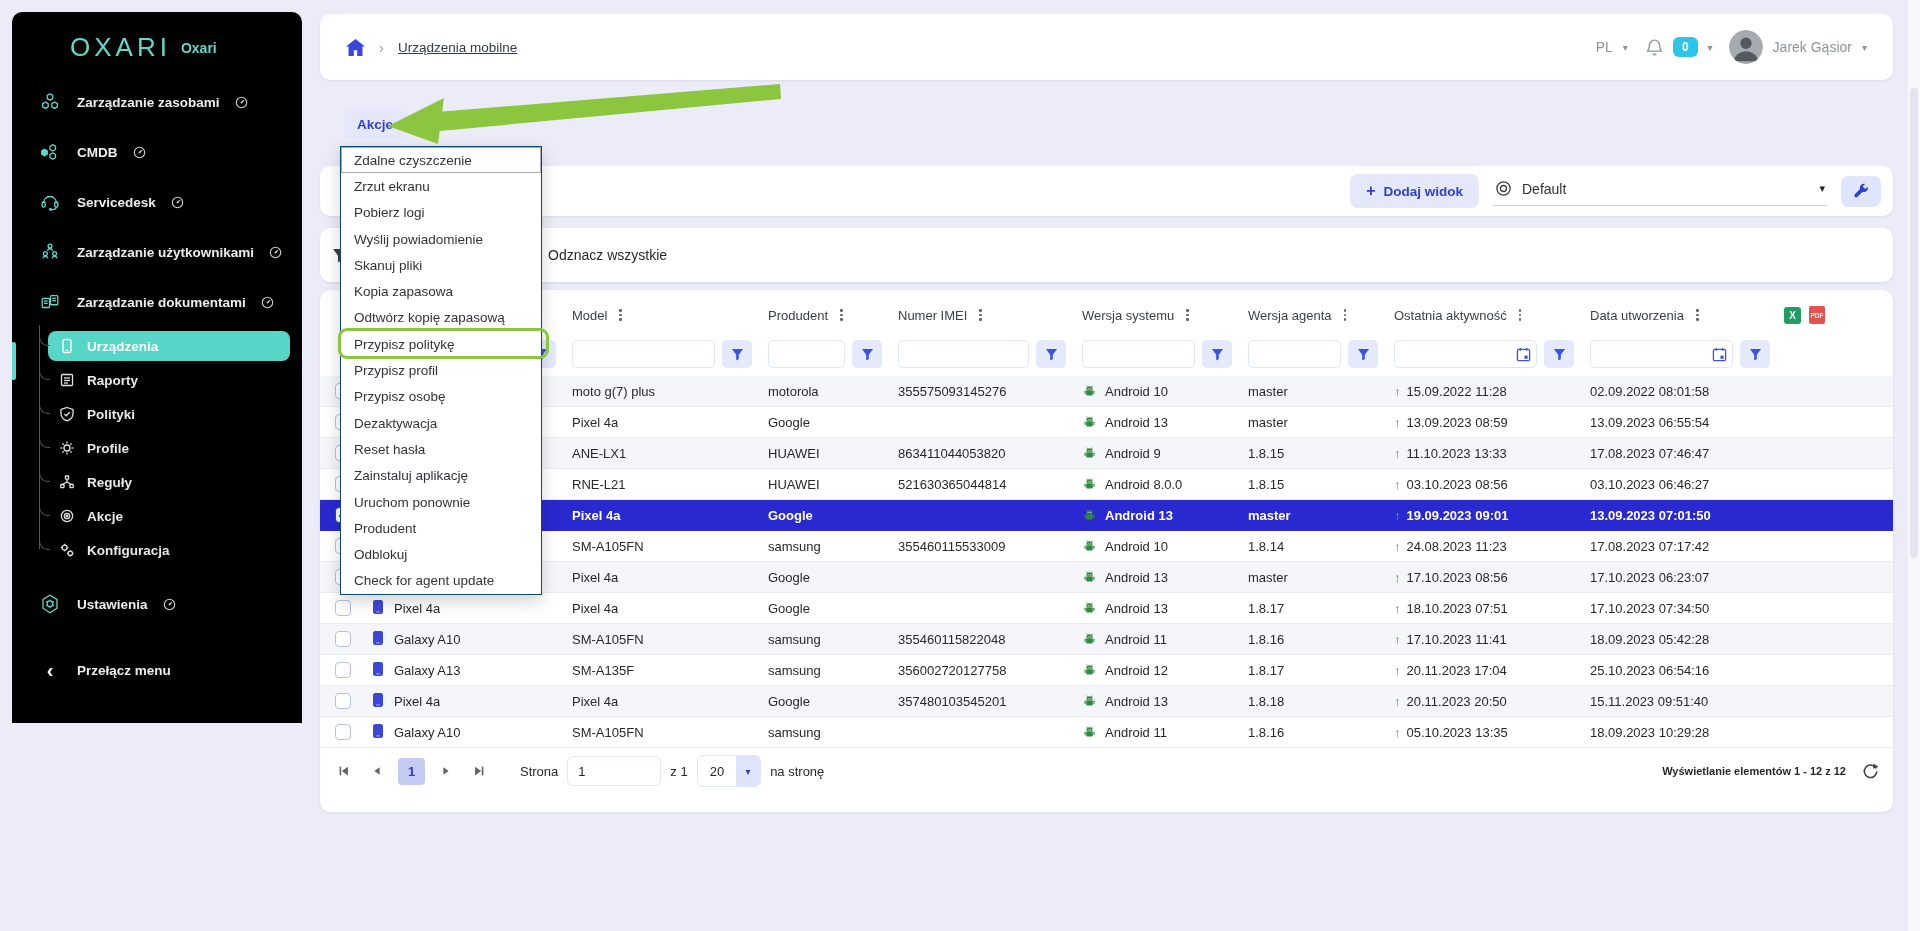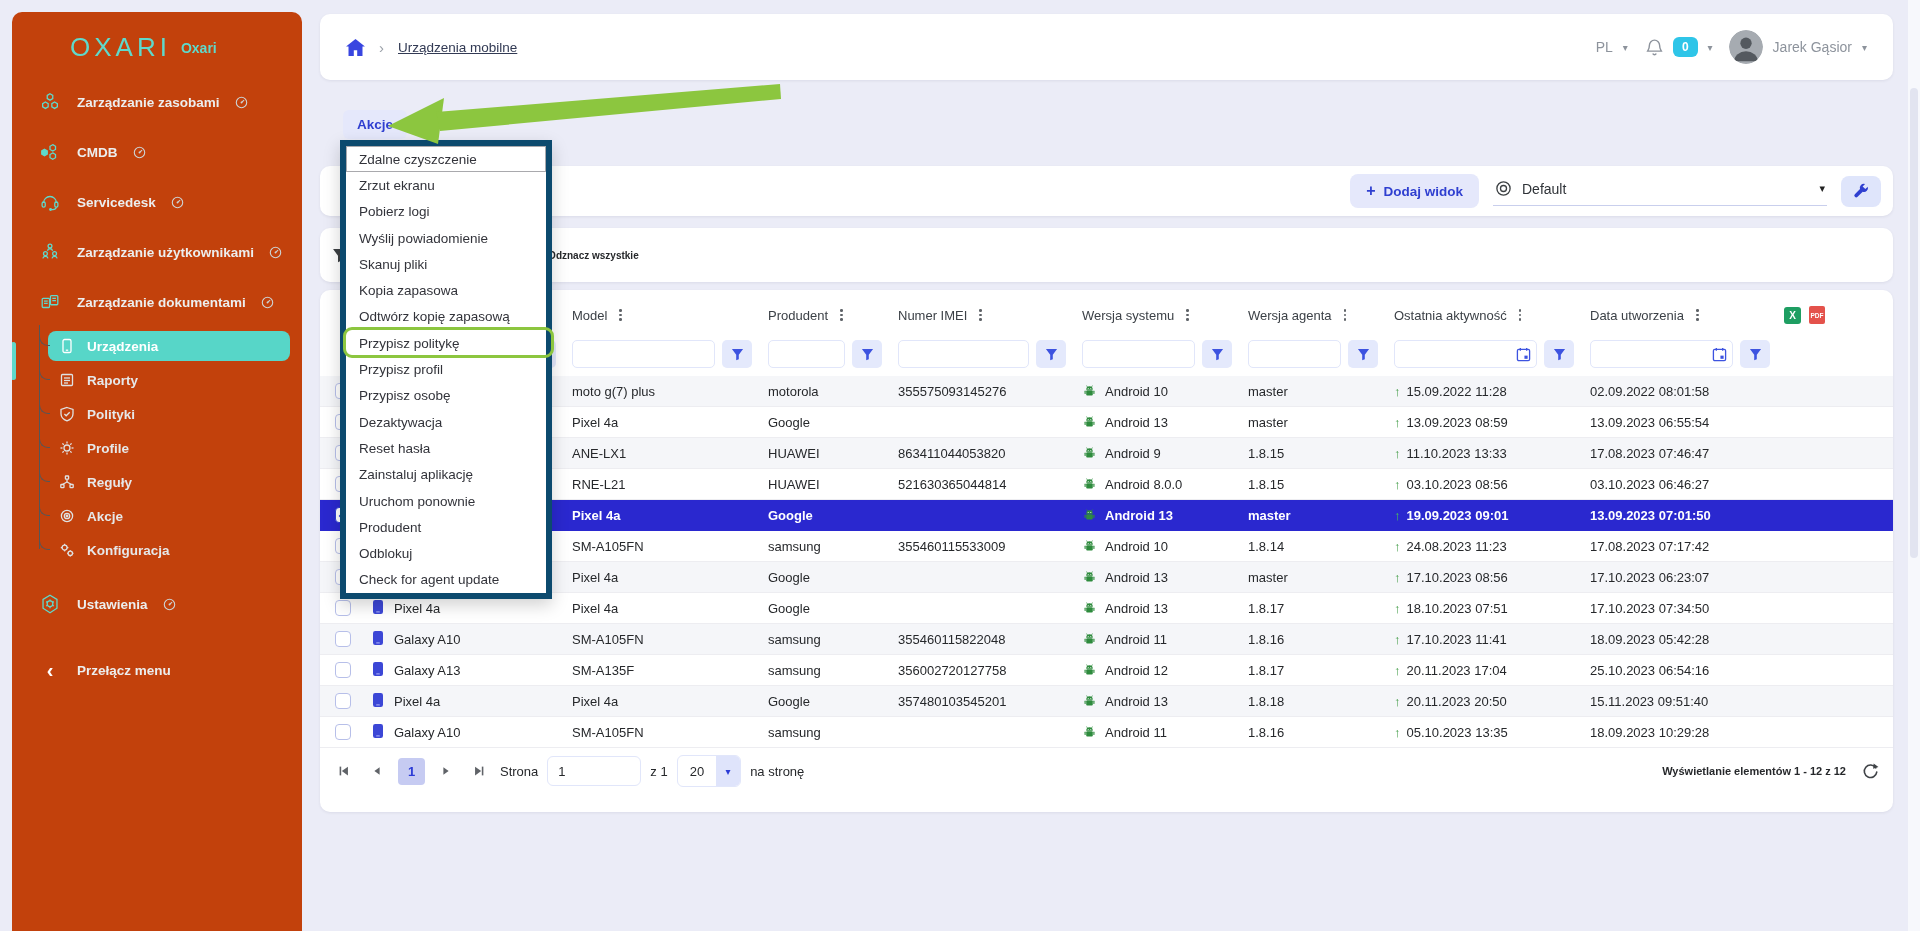--- a/index.html
+++ b/index.html
@@ -1,20 +1,20 @@
 <!DOCTYPE html>
 <html><head>
 <meta charset="utf-8">
 <style>
   html,body{margin:0;padding:0;background:#ebecf7;font-family:"Liberation Sans","DejaVu Sans",sans-serif;}
   #app{position:relative;width:1920px;height:931px;background:#ebecf7;overflow:hidden;}
   .card{position:absolute;background:#fff;border-radius:10px;box-shadow:0 1px 3px rgba(40,40,70,.08);}
 
   
-  #sidebar{position:absolute;left:12px;top:12px;width:290px;height:919px;background:#c2410c;border-radius:10px 10px 0 0;color:#e8eaea;overflow:hidden;}
+  #sidebar{position:absolute;left:12px;top:12px;width:290px;height:711px;background:#000000;border-radius:10px 10px 0 0;color:#e8eaea;overflow:hidden;}
   #side-indicator{position:absolute;left:-1px;top:330px;width:5px;height:38px;background:#5fd9cb;border-radius:4px;}
   #logo-row{display:flex;align-items:center;gap:10px;padding:20px 0 14px 58px;}
   #logo-text{color:#5fd9cb;font-size:26px;letter-spacing:4px;font-weight:400;}
   #logo-sub{color:#5fd9cb;font-size:14px;font-weight:700;}
   .side-item{display:flex;align-items:center;height:50px;gap:15px;padding-left:26px;cursor:pointer;}
   .side-icon{width:24px;height:24px;display:flex;align-items:center;justify-content:center;color:#5fd9cb;}
   .side-icon svg{stroke:#5fd9cb;fill:none;stroke-width:1.4;}
   .side-label{font-size:13.5px;font-weight:700;color:#eceeee;}
   .gauge{display:flex;align-items:center;}
   #submenu{position:relative;margin-top:2px;}
@@ -36,41 +36,41 @@
   .crumb-sep{color:#9aa0a8;font-size:15px;margin:0 14px;}
   #breadcrumb-link{font-size:13.5px;font-weight:400;color:#323a54;text-decoration:underline;cursor:pointer;}
   #topbar-right{margin-left:auto;display:flex;align-items:center;gap:10px;}
   .muted{color:#8d939c;font-size:14px;}
   .dd-arrow{color:#8d939c;font-size:10px;}
   #notif-badge{background:#2ec5e8;color:#fff;font-size:12px;font-weight:700;border-radius:6px;padding:3px 9px;}
   #avatar{width:34px;height:34px;border-radius:50%;overflow:hidden;margin-left:6px;}
 
   
   #actions-button{position:absolute;left:343px;top:110px;background:#e5e8fb;color:#2f3fd0;font-size:13.5px;font-weight:600;border:none;border-radius:6px;padding:7px 14px;cursor:pointer;z-index:40;}
-  #actions-menu{position:absolute;left:340px;top:140px;width:200px;background:#fff;border:6px solid #0c4a6e;box-shadow:0 6px 16px rgba(0,0,0,.18);z-index:50;}
+  #actions-menu{position:absolute;left:340px;top:146px;width:200px;background:#fff;border:1px solid #0c4a6e;box-shadow:0 6px 16px rgba(0,0,0,.18);z-index:50;}
   .menu-item{height:26.3px;display:flex;align-items:center;padding-left:13px;font-size:13.5px;color:#32333a;cursor:pointer;background:#fff;}
   .menu-item.focused{outline:1px solid #a9a9ad;outline-offset:-1px;}
   .menu-item.annotated{position:relative;}
   .menu-item.annotated::after{content:'';position:absolute;left:-3px;right:-8px;top:-3px;bottom:-2px;border:3px solid #8cc63f;border-radius:9px;pointer-events:none;}
   #annotation-arrow{position:absolute;left:380px;top:76px;z-index:60;pointer-events:none;}
 
   
   #view-toolbar{left:320px;top:166px;width:1573px;height:50px;display:flex;align-items:center;justify-content:flex-end;gap:14px;padding:0 12px;box-sizing:border-box;}
   #add-view-button{display:flex;align-items:center;gap:8px;background:#e5e8fb;color:#2f3fd0;font-size:13.5px;font-weight:600;border:none;border-radius:8px;padding:8px 16px;cursor:pointer;}
   #view-select{width:330px;display:flex;align-items:center;gap:10px;border-bottom:1px solid #c9cfed;padding:4px 2px 8px 2px;cursor:pointer;}
   #view-select .val{font-size:14px;color:#2f3338;}
   #view-select .arrow{margin-left:auto;color:#222;font-size:11px;}
   #view-config-button{width:40px;height:31px;background:#dfe5fb;border:none;border-radius:8px;display:flex;align-items:center;justify-content:center;cursor:pointer;}
 
   
   #selection-bar{left:320px;top:228px;width:1573px;height:54px;display:flex;align-items:center;box-sizing:border-box;padding-left:12px;}
   #dark-funnel{color:#3c4043;}
   #deselect-group{display:flex;align-items:center;gap:12px;margin-left:178px;cursor:pointer;}
   #deselect-x{font-size:19px;color:#333;line-height:1;}
-  #deselect-label{font-size:10px;font-weight:700;color:#26282b;}
+  #deselect-label{font-size:14px;font-weight:400;color:#26282b;}
 
   
   #table-card{left:320px;top:290px;width:1573px;height:522px;box-sizing:border-box;padding-top:8px;}
   .grid-row{display:grid;grid-template-columns:34px 200px 196px 130px 184px 166px 146px 196px 196px 1fr;padding-left:10px;box-sizing:border-box;}
   #head-row{height:34px;align-items:center;}
   .th{display:flex;align-items:center;gap:9px;padding-left:8px;}
   .th-label{font-size:13px;color:#3c4147;}
   .dots{display:flex;flex-direction:column;gap:2px;cursor:pointer;padding:3px;}
   .dots i{width:2.6px;height:2.6px;border-radius:50%;background:#5f6368;}
   #export-cell{display:flex;align-items:center;gap:8px;padding-left:6px;}
@@ -92,21 +92,21 @@
   .td-sys{gap:8px;}
   .td-act{gap:6px;}
   .uparrow{color:#3f9b43;font-weight:700;font-size:13px;}
   .tr.selected{background:#2a28cf !important;color:#fff;font-weight:600;border-bottom-color:#2a28cf;}
   .tr.selected .uparrow{color:#4cc457;}
 
   
   #pager{display:flex;align-items:center;height:46px;padding:0 14px 0 12px;gap:9px;font-size:13px;color:#26282b;}
   .pg-btn{width:24px;height:24px;display:flex;align-items:center;justify-content:center;cursor:pointer;}
   .pg-current{width:27px;height:27px;background:#c6cbf2;border-radius:4px;color:#2b3bd6;font-weight:600;display:flex;align-items:center;justify-content:center;cursor:pointer;}
-  #strona-label{margin-left:0;}
+  #strona-label{margin-left:20px;}
   .pg-input{width:72px;height:28px;border:1px solid #e1e6fa;border-radius:6px;font-size:13px;padding:0 10px;color:#26282b;font-family:inherit;}
   .pg-size{display:flex;align-items:center;height:30px;border:1px solid #e1e6fa;border-radius:6px;overflow:hidden;cursor:pointer;}
   .pg-size .v{padding:0 12px;}
   .pg-size .a{width:24px;height:100%;background:#dfe4fb;color:#2b3bd6;font-size:10px;display:flex;align-items:center;justify-content:center;}
   #pager-right{margin-left:auto;display:flex;align-items:center;gap:16px;}
   #summary{font-size:11px;color:#26282b;font-weight:bold;}
   #refresh-btn{cursor:pointer;display:flex;}
 
   #scrollbar{position:absolute;right:0;top:0;width:12px;height:931px;background:#f7f8fc;}
   #scroll-thumb{position:absolute;right:2px;top:88px;width:8px;height:470px;border-radius:4px;background:#e2e4f0;}

